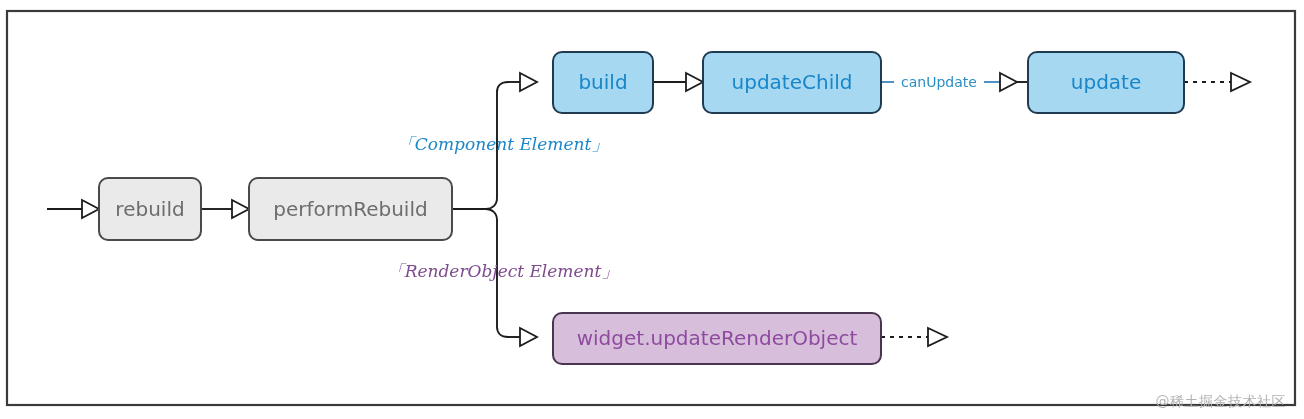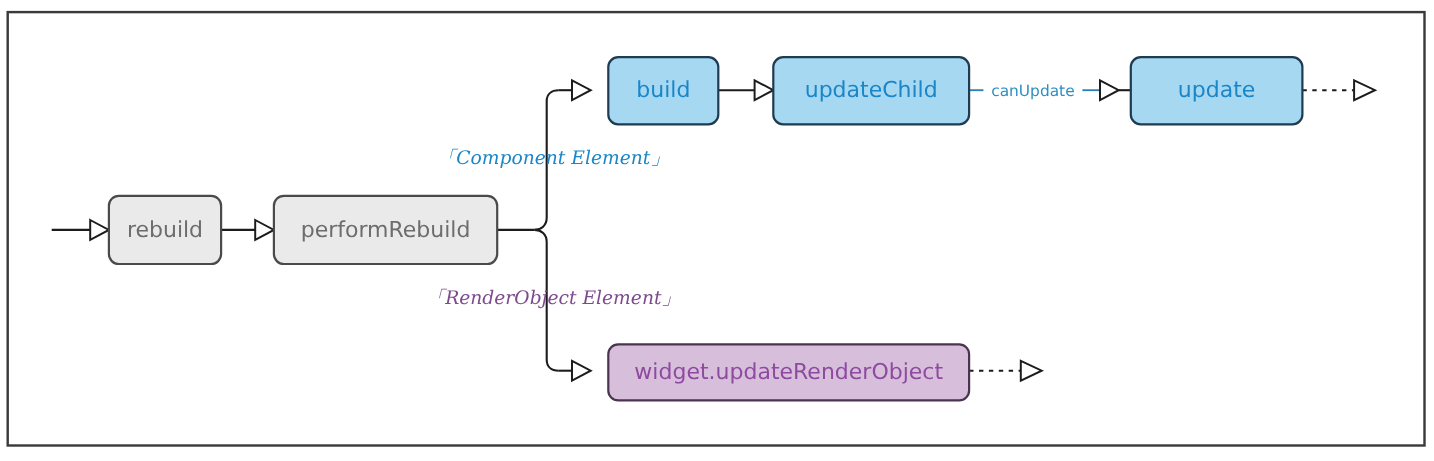--- a/index.html
+++ b/index.html
@@ -165,14 +165,15 @@
     <text class="node-label label-purple" x="717" y="339">widget.updateRenderObject</text>
 
     <text class="edge-label" x="939" y="83">canUpdate</text>
 
     <text class="branch-label branch-label-blue" x="503" y="145">「Component Element」</text>
 
     <text class="branch-label branch-label-purple" x="503" y="272">「RenderObject Element」</text>
 
   </svg>
 
+  <div class="watermark">@稀土掘金技术社区</div>
 
 </div>
 
 </body></html>

